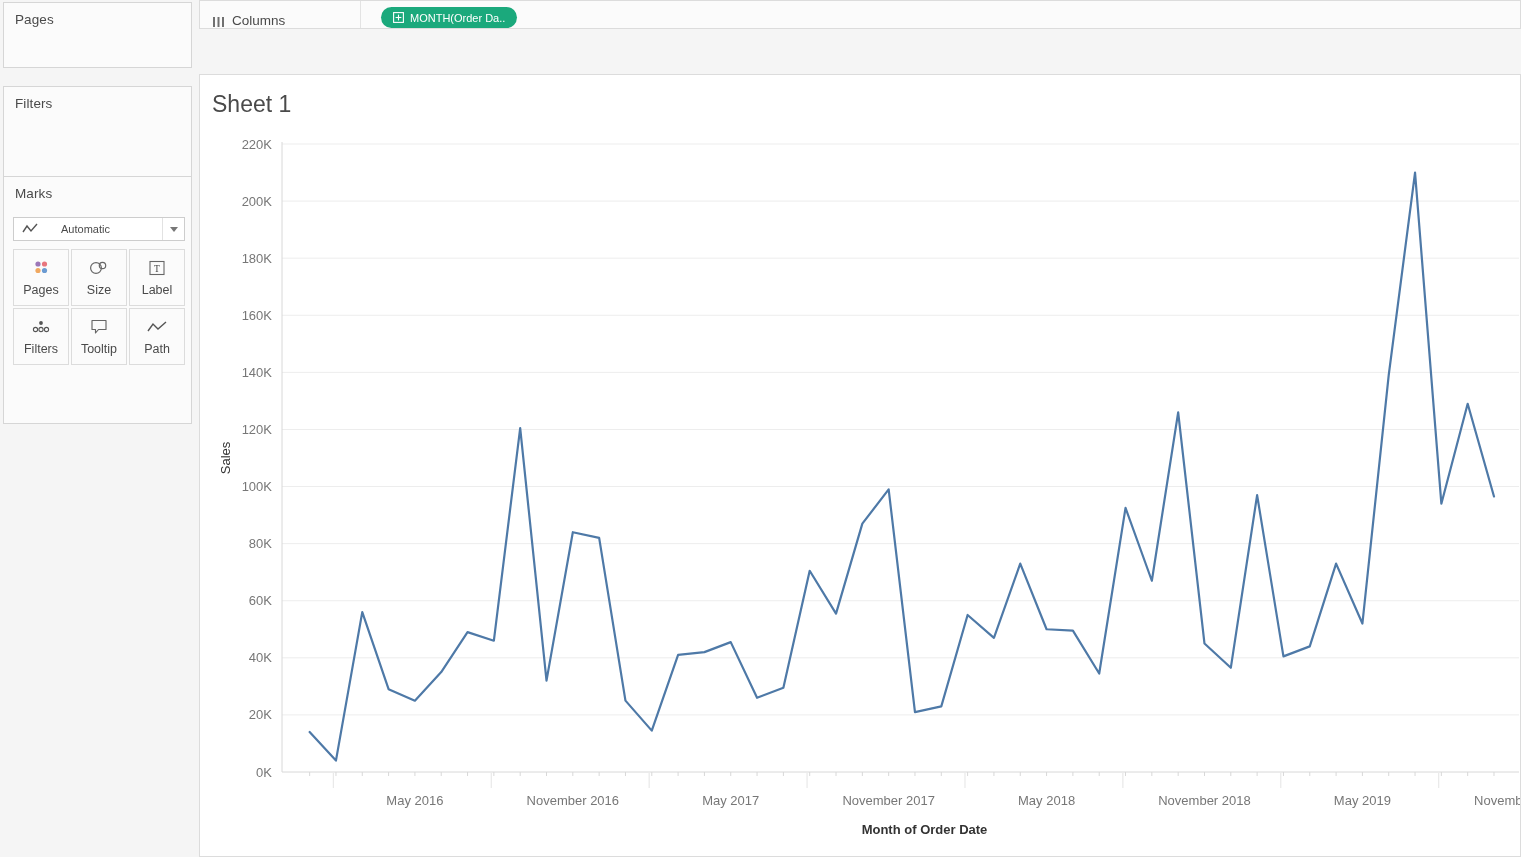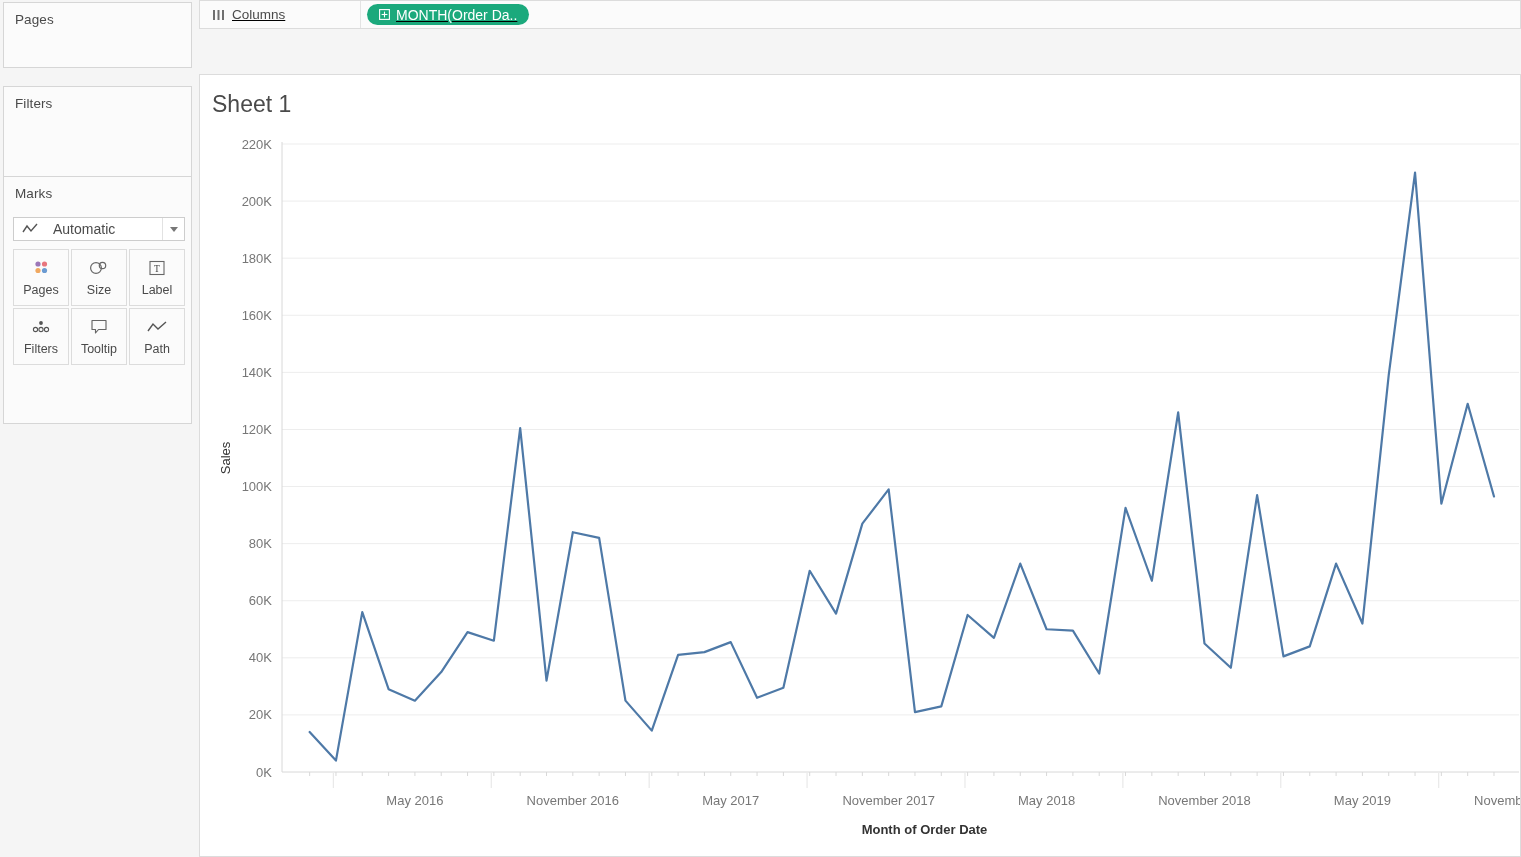--- a/index.html
+++ b/index.html
@@ -41,21 +41,21 @@
   
   .marks-dropdown {
     position: absolute; left: 9px; top: 40px;
     width: 172px; height: 24px;
     background: #fff;
     border: 1px solid #cdcdcd;
     display: flex; align-items: center;
   }
   .marks-dropdown .md-icon { margin-left: 8px; display:flex; align-items:center;}
   .marks-dropdown .md-label {
-    font-size: 14px; color: #4a4a4a; margin-left: 15px; flex: 1;
+    font-size: 11px; color: #4a4a4a; margin-left: 23px; flex: 1;
   }
   .marks-dropdown .md-arrow {
     width: 22px; height: 100%;
     border-left: 1px solid #e2e2e2;
     display: flex; align-items: center; justify-content: center;
   }
   .md-arrow i {
     border-left: 4px solid transparent;
     border-right: 4px solid transparent;
     border-top: 5px solid #777;
@@ -81,39 +81,39 @@
     font-size: 12.5px; color: #4a4a4a;
   }
   .mark-cell .mc-icon { height: 20px; display:flex; align-items:center; justify-content:center;}
 
   
   .top-shelf {
     position: absolute;
     left: 199px; right: 0;
     background: #fbfbfb;
     border: 1px solid #dcdcdc;
-    display: flex; align-items: center; text-decoration: underline;
+    display: flex; align-items: flex-end;
   }
   #columns-shelf { top: 0px;  height: 29px; }
   #rows-shelf    { top: 40px; height: 29px; }
 
   .shelf-icon { width: 26px; display:flex; align-items:center; justify-content:center; margin-left: 6px;}
   .shelf-label { font-size: 13.5px; color: #4a4a4a; width: 128px; }
   .shelf-divider {
     width: 1px; align-self: stretch; background: #e3e3e3;
   }
   .pill {
     height: 21px;
     background: #1ba97c;
     color: #fff;
     border-radius: 11px;
     display: flex; align-items: center;
     padding: 5px 12px;
-    font-size: 14px;
-    margin-left: 6px;
+    font-size: 11px;
+    margin-left: 20px;
     white-space: nowrap;
   }
   .pill .pill-icon {
     margin-right: 6px; display:flex; align-items:center;
   }
 
   
   #viz-pane {
     position: absolute;
     left: 199px; top: 74px;

